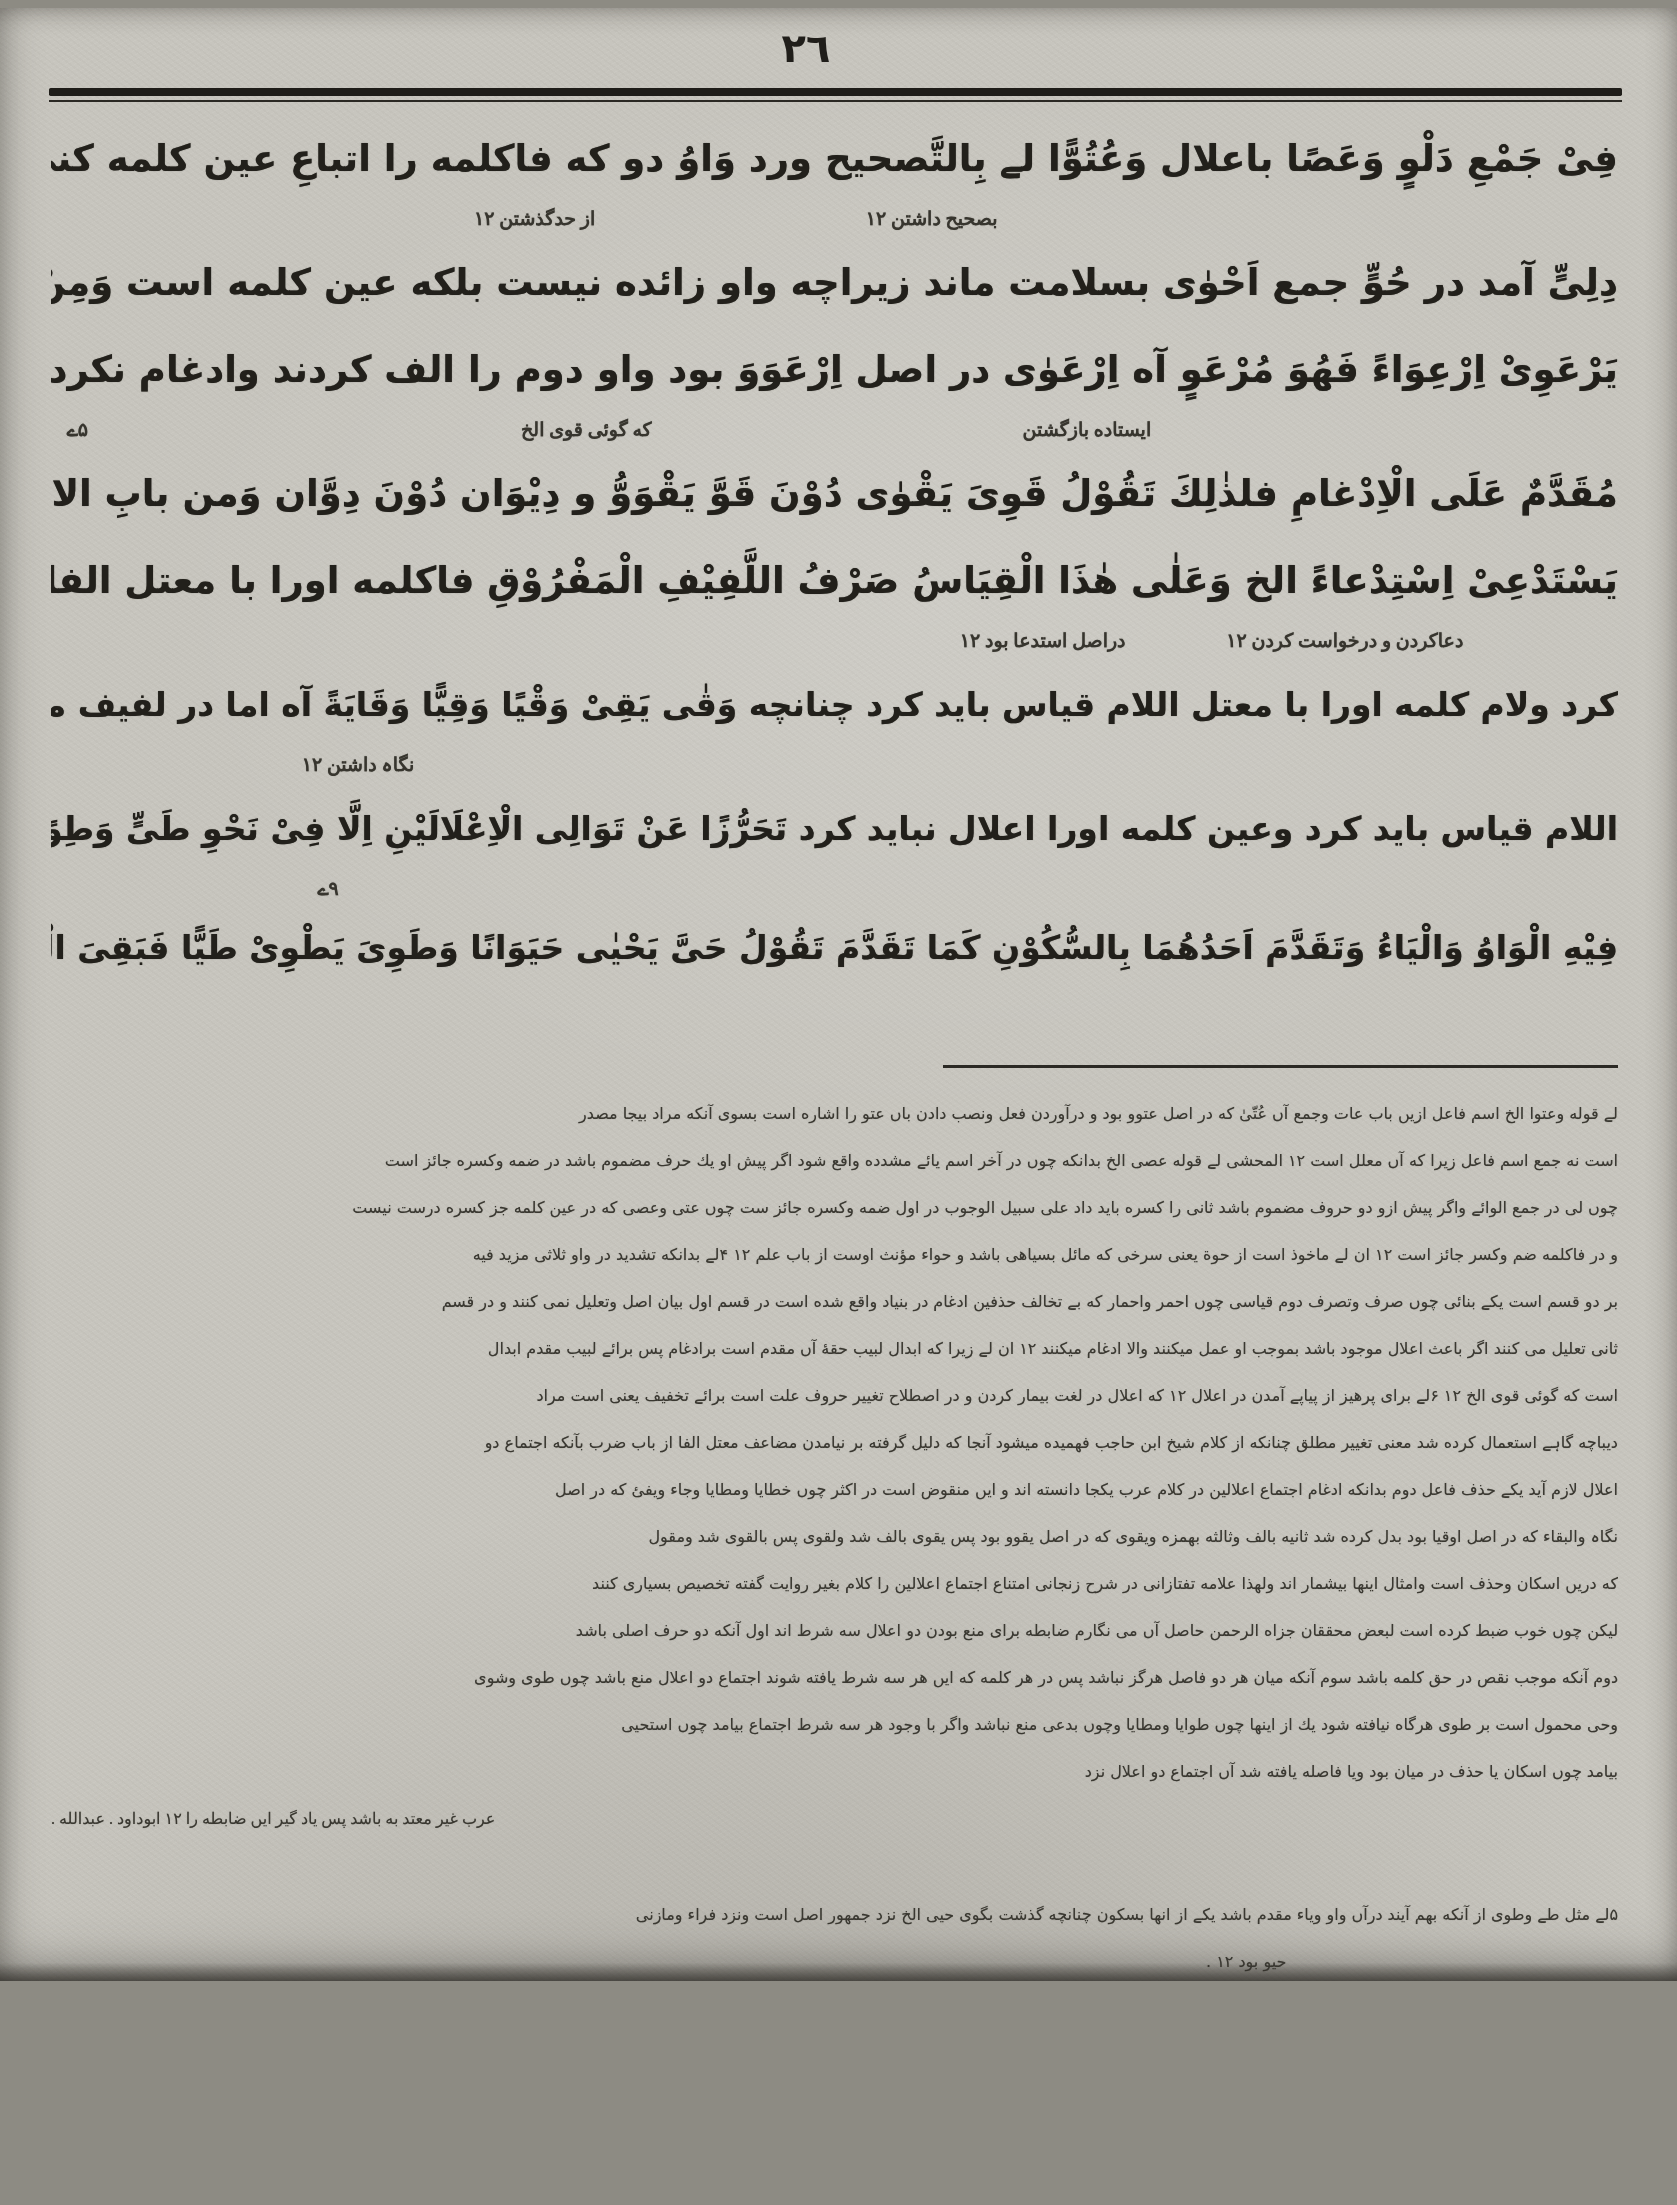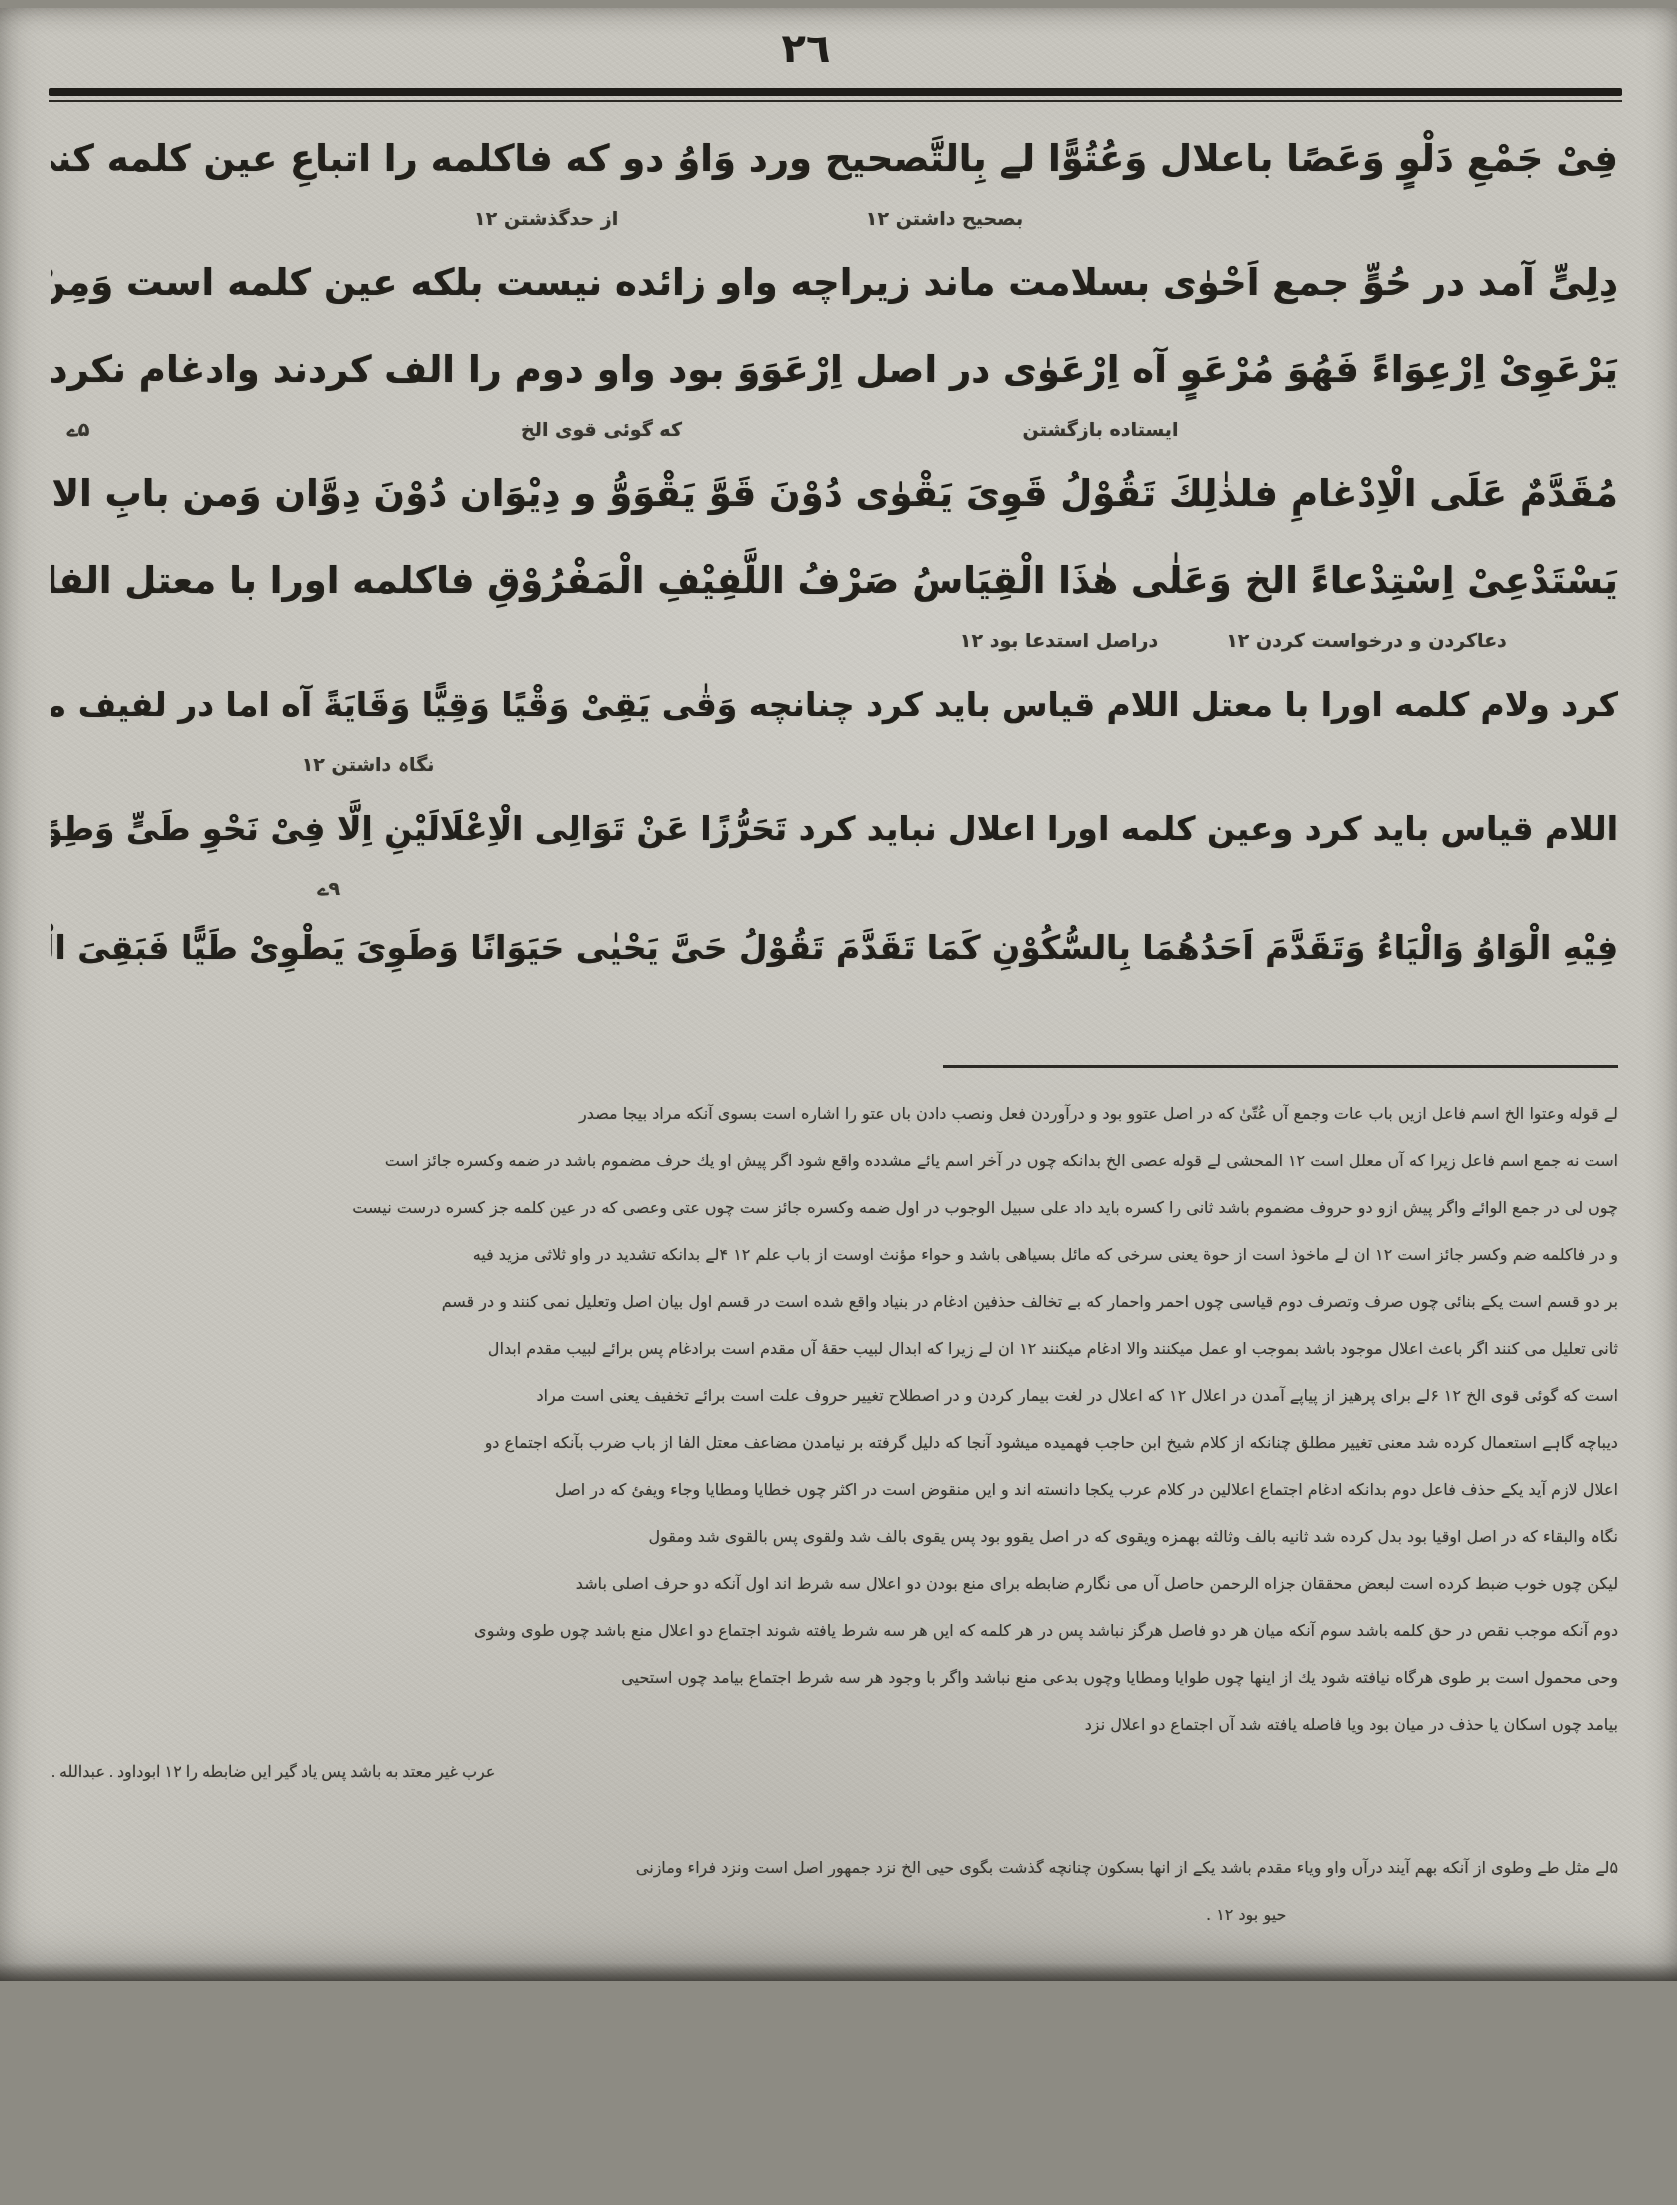--- a/index.html
+++ b/index.html
@@ -30,21 +30,21 @@
   .toprule{position:absolute;left:62px;right:55px;top:80px;}
   .toprule .r1{height:7.5px;background:#1f1d19;border-radius:1.7px;}
   .toprule .r2{height:2.5px;background:#2a2823;margin-top:4.2px;}
   .matn{position:absolute;top:107px;left:64px;right:59px;direction:rtl;}
   .mline{
     height:87px;line-height:87px;white-space:nowrap;overflow:hidden;
     font-size:37px;font-weight:bold;text-align:right;color:#22201b;
     text-shadow:0 0 0.8px rgba(32,30,25,0.65);
   }
   .mline.tight{font-size:33px;}
-  .grow{position:relative;height:37px;direction:rtl;}
+  .grow{position:relative;height:37px;direction:rtl;font-family:Liberation Serif, serif;}
   .gloss{
     position:absolute;top:0;height:37px;line-height:33px;white-space:nowrap;
     font-size:19px;font-weight:bold;color:#37352e;
     text-shadow:0 0 0.8px rgba(45,43,37,0.5);
   }
   .fnrule{position:absolute;top:1057px;right:59px;width:675px;height:2.5px;background:#2b2924;}
   .fnotes{position:absolute;top:1082px;left:64px;right:59px;direction:rtl;}
   .fline{
     height:47px;line-height:47px;white-space:nowrap;overflow:hidden;
     font-size:16px;text-align:right;color:#3a3831;
@@ -114,20 +114,21 @@
     <div class="fline">لے قوله وعتوا الخ اسم فاعل ازيں باب عات وجمع آں عُتّىٰ كه در اصل عتوو بود و درآوردن فعل ونصب دادن باں عتو را اشاره است بسوى آنكه مراد بيجا مصدر</div>
     <div class="fline">است نه جمع اسم فاعل زيرا كه آں معلل است ۱۲ المحشى لے قوله عصى الخ بدانكه چوں در آخر اسم يائے مشدده واقع شود اگر پيش او يك حرف مضموم باشد در ضمه وكسره جائز است</div>
     <div class="fline">چوں لى در جمع الوائے واگر پيش ازو دو حروف مضموم باشد ثانى را كسره بايد داد على سبيل الوجوب در اول ضمه وكسره جائز ست چوں عتى وعصى كه در عين كلمه جز كسره درست نيست</div>
     <div class="fline">و در فاكلمه ضم وكسر جائز است ۱۲ ان لے ماخوذ است از حوة يعنى سرخى كه مائل بسياهى باشد و حواء مؤنث اوست از باب علم ۱۲ ۴لے بدانكه تشديد در واو ثلاثى مزيد فيه</div>
     <div class="fline">بر دو قسم است يكے بنائى چوں صرف وتصرف دوم قياسى چوں احمر واحمار كه بے تخالف حذفين ادغام در بنياد واقع شده است در قسم اول بيان اصل وتعليل نمى كنند و در قسم</div>
     <div class="fline">ثانى تعليل مى كنند اگر باعث اعلال موجود باشد بموجب او عمل ميكنند والا ادغام ميكنند ۱۲ ان لے زيرا كه ابدال لبيب حقهٔ آں مقدم است برادغام پس برائے لبيب مقدم ابدال</div>
     <div class="fline">است كه گوئى قوى الخ ۱۲ ۶لے براى پرهيز از پياپے آمدن در اعلال ۱۲ كه اعلال در لغت بيمار كردن و در اصطلاح تغيير حروف علت است برائے تخفيف يعنى است مراد</div>
     <div class="fline">ديباچه گاہے استعمال كرده شد معنى تغيير مطلق چنانكه از كلام شيخ ابن حاجب فهميده ميشود آنجا كه دليل گرفته بر نيامدن مضاعف معتل الفا از باب ضرب بآنكه اجتماع دو</div>
     <div class="fline">اعلال لازم آيد يكے حذف فاعل دوم بدانكه ادغام اجتماع اعلالين در كلام عرب يكجا دانسته اند و ايں منقوض است در اكثر چوں خطايا ومطايا وجاء ويفئ كه در اصل</div>
     <div class="fline">نگاہ والبقاء كه در اصل اوقيا بود بدل كرده شد ثانيه بالف وثالثه بهمزه ويقوى كه در اصل يقوو بود پس يقوى بالف شد ولقوى پس بالقوى شد ومقول</div>
+    <div class="fline">كه دريں اسكان وحذف است وامثال اينها بيشمار اند ولهذا علامه تفتازانى در شرح زنجانى امتناع اجتماع اعلالين را كلام بغير روايت گفته تخصيص بسيارى كنند</div>
     <div class="fline">ليكن چوں خوب ضبط كرده است لبعض محققان جزاه الرحمن حاصل آں مى نگارم ضابطه براى منع بودن دو اعلال سه شرط اند اول آنكه دو حرف اصلى باشد</div>
     <div class="fline">دوم آنكه موجب نقص در حق كلمه باشد سوم آنكه ميان هر دو فاصل هرگز نباشد پس در هر كلمه كه ايں هر سه شرط يافته شوند اجتماع دو اعلال منع باشد چوں طوى وشوى</div>
     <div class="fline">وحى محمول است بر طوى هرگاه نيافته شود يك از اينها چوں طوايا ومطايا وچوں بدعى منع نباشد واگر با وجود هر سه شرط اجتماع بيامد چوں استحيى</div>
     <div class="fline">بيامد چوں اسكان يا حذف در ميان بود ويا فاصله يافته شد آں اجتماع دو اعلال نزد</div>
     <div class="fline endleft">عرب غير معتد به باشد پس ياد گير ايں ضابطه را ۱۲ ابوداود . عبدالله .</div>
     <div class="fline note5-l1">۵لے مثل طے وطوى از آنكه بهم آيند درآں واو وياء مقدم باشد يكے از انها بسكون چنانچه گذشت بگوى حيى الخ نزد جمهور اصل است ونزد فراء ومازنى</div>
     <div class="fline note5-l2">حيو بود ۱۲ .</div>
     <div class="fline note9">۹لے نزد فراء بر اصل است ونزد جمهور حيى بود ۱۲ الے پس باقى ماند عين سالم واعلال كرده شد لام چنانكه به بينى ۱۲ .</div>
   </div>
 

